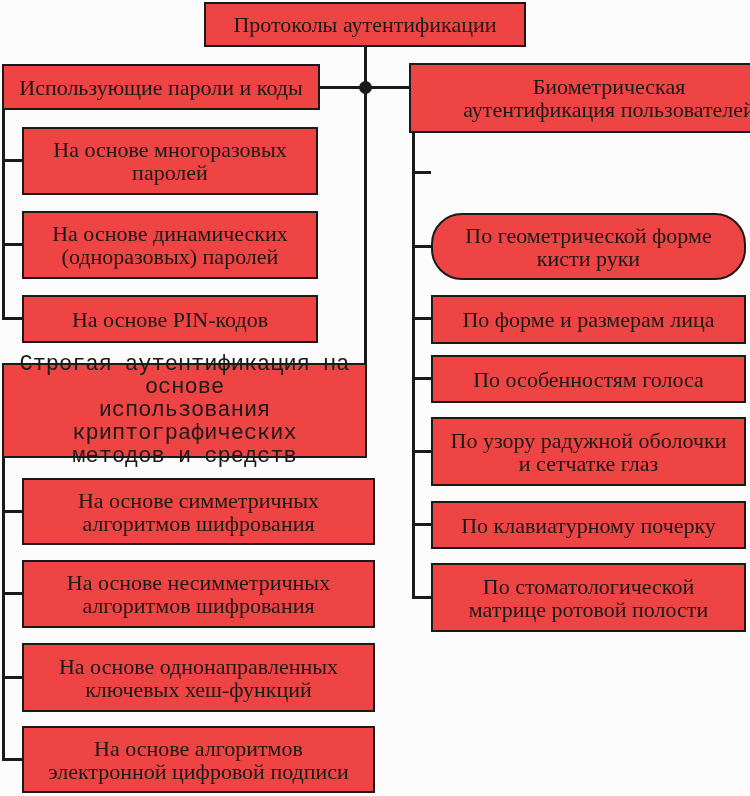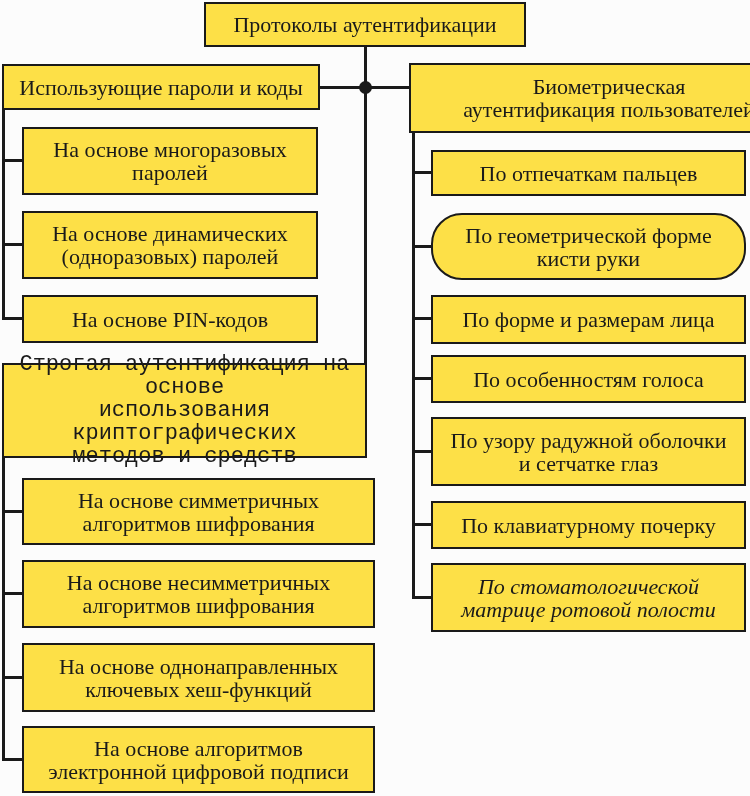--- a/index.html
+++ b/index.html
@@ -13,21 +13,21 @@
     height: 796px;
     background: #fcfcfc;
     font-family: "Liberation Serif", "DejaVu Serif", serif;
     color: #1a1a1a;
     overflow: hidden;
   }
   .node {
     position: absolute;
     box-sizing: border-box;
     border: 2.5px solid #1a1a1a;
-    background: #fde047;
+    background: #ef4444;
     display: flex;
     align-items: center;
     justify-content: center;
     text-align: center;
     font-size: 22px;
     line-height: 23px;
     z-index: 2;
     padding: 1px 4px;
   }
   .node span {
@@ -57,21 +57,21 @@
   #n-b2     { left:22px;  top:560px; width:353px; height:68px; }
   #n-b3     { left:22px;  top:643px; width:353px; height:69px; }
   #n-b4     { left:22px;  top:726px; width:353px; height:67px; }
   #n-bio    { left:409px; top:63px;  width:400px; height:70px; }
   #n-c1     { left:431px; top:150px; width:315px; height:46px; }
   #n-c2     { left:431px; top:213px; width:315px; height:67px;border-radius:31px; }
   #n-c3     { left:431px; top:295px; width:315px; height:49px; }
   #n-c4     { left:431px; top:355px; width:315px; height:48px; }
   #n-c5     { left:431px; top:417px; width:315px; height:69px; }
   #n-c6     { left:431px; top:501px; width:315px; height:48px; }
-  #n-c7     { left:431px; top:563px; width:315px; height:69px;font-style:italic; }
+  #n-c7     { left:431px; top:563px; width:315px; height:69px; }
 
   
   #l-root-v    { left:364px; top:47px;  width:3px;  height:316px; }
   #l-branch-h  { left:320px; top:86px;  width:89px; height:3px; }
   #junction    { left:359px; top:81px;  width:13px; height:13px; }
 
   #l-pwd-v     { left:2px;   top:110px; width:3px;  height:210px; }
   #l-pwd-s1    { left:2px;   top:159px; width:20px; height:3px; }
   #l-pwd-s2    { left:2px;   top:243px; width:20px; height:3px; }
   #l-pwd-s3    { left:2px;   top:317px; width:20px; height:3px; }
@@ -158,23 +158,20 @@
   </div>
   <div class="node" id="n-b4">
     <span>На основе алгоритмов
 электронной цифровой подписи</span>
   </div>
 
   <div class="node" id="n-bio">
     <span>Биометрическая
 аутентификация пользователей</span>
   </div>
-  <div class="node" id="n-c1">
-    <span>По отпечаткам пальцев</span>
-  </div>
   <div class="node" id="n-c2">
     <span>По геометрической форме
 кисти руки</span>
   </div>
   <div class="node" id="n-c3">
     <span>По форме и размерам лица</span>
   </div>
   <div class="node" id="n-c4">
     <span>По особенностям голоса</span>
   </div>

